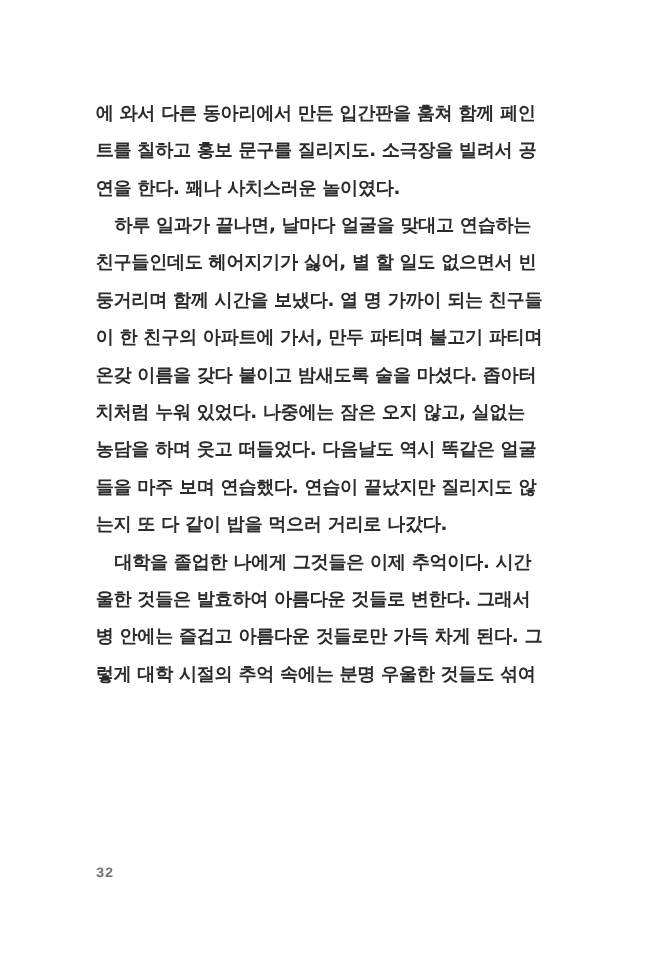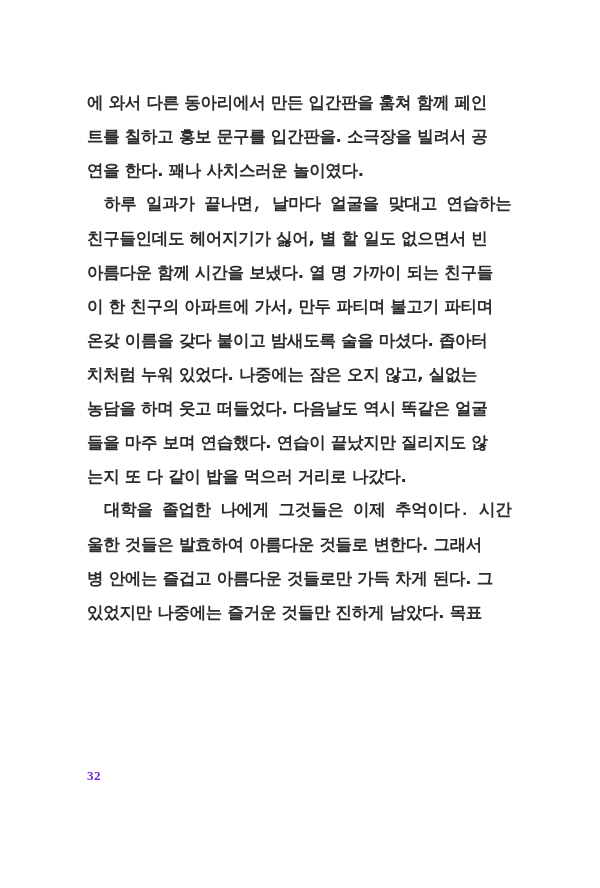--- a/index.html
+++ b/index.html
@@ -37,50 +37,49 @@
       text-align: justify;
       text-align-last: justify;
       letter-spacing: -0.3px;
       color: #2b2b2b;
     }
     .line.last {
       text-align-last: left;
     }
     .line.indent {
       padding-left: 17px;
-      font-family: Liberation Mono, monospace;
     }
     .page-number {
       position: absolute;
       left: 87px;
-      top: 768px;
-      font-family: Liberation Serif, serif;
+      top: 786px;
+      font-family: Liberation Mono, monospace;
       font-weight: bold;
       font-size: 13px;
-      color: #6d28d9;
+      color: #737373;
       letter-spacing: 0.5px;
     }
   </style>
 </head>
 <body>
 
 <div class="page">
   <div class="text-block">
     <span class="line">에 와서 다른 동아리에서 만든 입간판을 훔쳐 함께 페인</span>
-    <span class="line">트를 칠하고 홍보 문구를 입간판을. 소극장을 빌려서 공</span>
+    <span class="line">트를 칠하고 홍보 문구를 질리지도. 소극장을 빌려서 공</span>
     <span class="line last">연을 한다. 꽤나 사치스러운 놀이였다.</span>
     <span class="line indent">하루 일과가 끝나면, 날마다 얼굴을 맞대고 연습하는</span>
     <span class="line">친구들인데도 헤어지기가 싫어, 별 할 일도 없으면서 빈</span>
-    <span class="line">아름다운 함께 시간을 보냈다. 열 명 가까이 되는 친구들</span>
+    <span class="line">둥거리며 함께 시간을 보냈다. 열 명 가까이 되는 친구들</span>
     <span class="line">이 한 친구의 아파트에 가서, 만두 파티며 불고기 파티며</span>
     <span class="line">온갖 이름을 갖다 붙이고 밤새도록 술을 마셨다. 좁아터</span>
     <span class="line">치처럼 누워 있었다. 나중에는 잠은 오지 않고, 실없는</span>
     <span class="line">농담을 하며 웃고 떠들었다. 다음날도 역시 똑같은 얼굴</span>
     <span class="line">들을 마주 보며 연습했다. 연습이 끝났지만 질리지도 않</span>
     <span class="line last">는지 또 다 같이 밥을 먹으러 거리로 나갔다.</span>
     <span class="line indent">대학을 졸업한 나에게 그것들은 이제 추억이다. 시간</span>
     <span class="line">울한 것들은 발효하여 아름다운 것들로 변한다. 그래서</span>
     <span class="line">병 안에는 즐겁고 아름다운 것들로만 가득 차게 된다. 그</span>
-    <span class="line">있었지만 나중에는 즐거운 것들만 진하게 남았다. 목표</span>
+    <span class="line">렇게 대학 시절의 추억 속에는 분명 우울한 것들도 섞여</span>
   </div>
 
   <div class="page-number">32</div>
 </div>
 
 </body></html>

